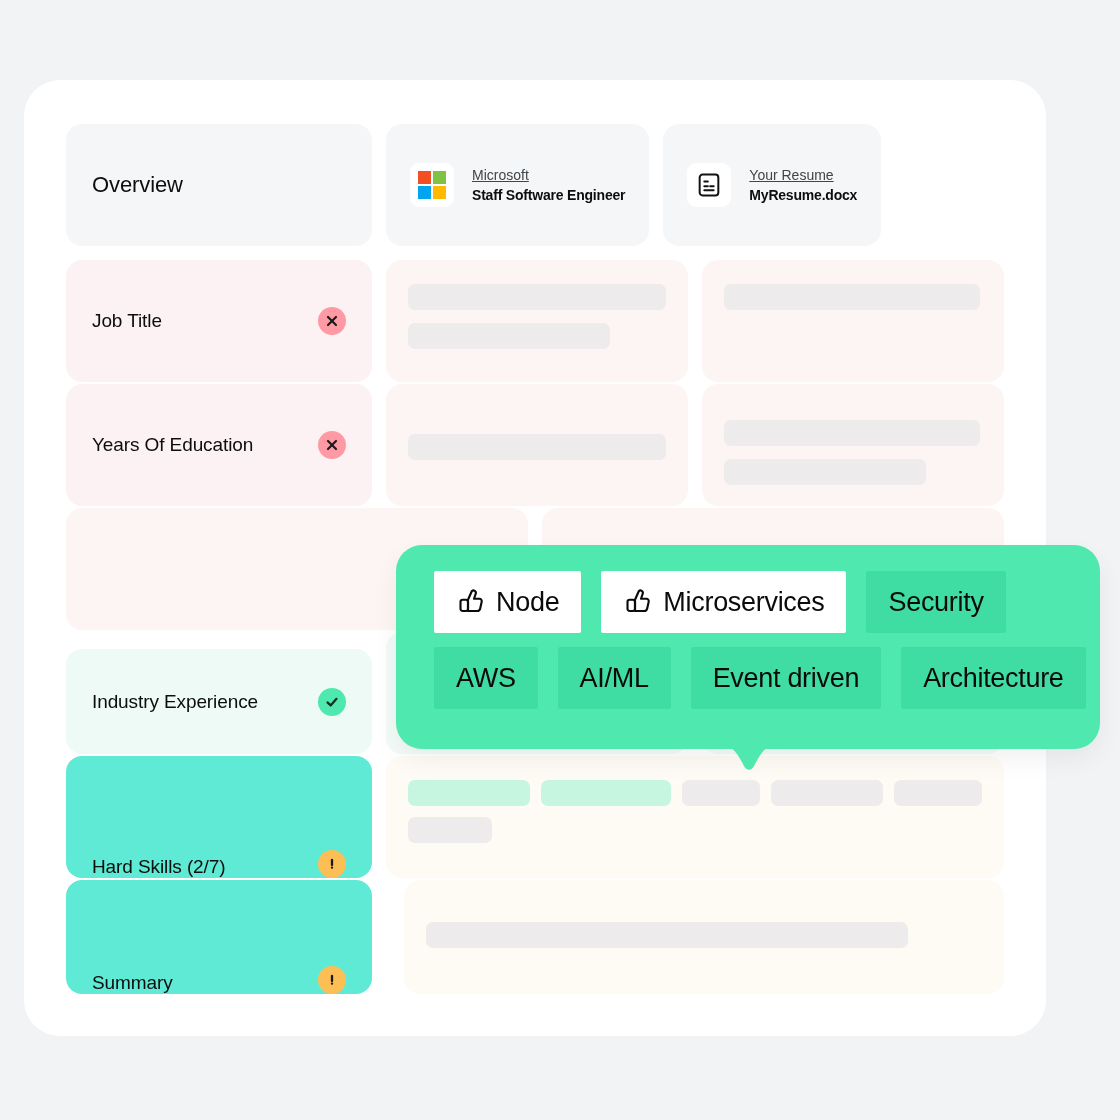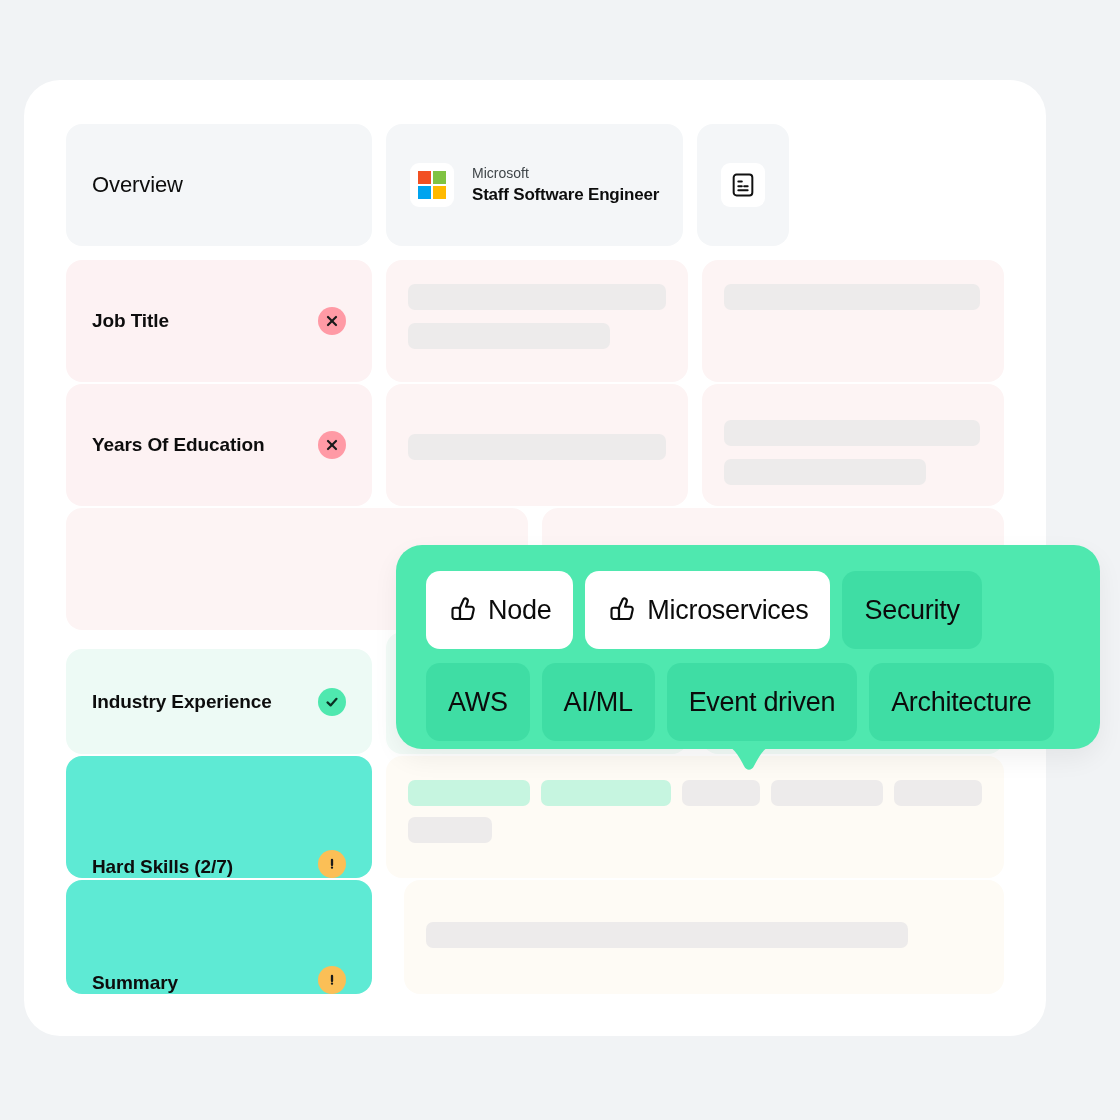--- a/index.html
+++ b/index.html
@@ -49,21 +49,21 @@
     justify-content: space-between;
     padding: 0 26px;
   }
   .cell-content {
     flex: 1 1 0;
     padding: 24px 22px;
   }
 
   .label-text {
     font-size: 19px;
-    font-weight: bold;
+    font-weight: normal;
     color: #0D0D0D;
     letter-spacing: -0.1px;
   }
   .label-text.plain {
     font-weight: normal;
     font-size: 22px;
   }
 
   
   .badge {
@@ -131,23 +131,24 @@
     display: grid;
     grid-template-columns: 13px 13px;
     grid-template-rows: 13px 13px;
     gap: 2px;
   }
   .ms-logo i { display: block; }
   .hdr-txt-sm {
     font-size: 14px;
     color: #3F4549;
     line-height: 1.45;
+    text-decoration: underline;
   }
   .hdr-txt-lg {
-    font-size: 17px;
+    font-size: 14px;
     font-weight: bold;
     color: #0D0D0D;
     line-height: 1.45;
     letter-spacing: -0.2px;
   }
 
   
   #tooltip {
     position: absolute;
     left: 396px;
@@ -166,31 +167,32 @@
     left: 718px;
     top: 744px;
     width: 62px;
     height: 40px;
     z-index: 40;
   }
   .pill-row { display: flex; gap: 12px; }
   .pill-row + .pill-row { margin-top: 14px; }
   .pill {
     height: 62px;
-    border-radius: 14px;
+    border-radius: 2px;
     display: flex;
     align-items: center;
     justify-content: center;
     gap: 10px;
-    padding: 8px 22px;
+    padding: 0 22px;
     font-size: 27px;
     color: #0B0B0B;
     background: #3FDDA4;
     letter-spacing: -0.3px;
     white-space: nowrap;
+    margin-left: 8px;
   }
   .pill.white { background: #FFFFFF; }
   .pill svg { display: block; flex: 0 0 auto; }
 </style>
 </head>
 <body>
 
 <div id="panel">
 
   <div class="row" style="top:44px; left:42px; right:42px; height:122px;">
@@ -216,20 +218,24 @@
 
     <div class="cell hdr-card tint-neutral">
       <span class="hdr-icon">
         <svg width="28" height="28" viewBox="0 0 24 24" fill="none" stroke="#111111" stroke-width="1.7" stroke-linecap="round" stroke-linejoin="round">
           <rect x="4" y="3" width="16" height="18" rx="2.5"></rect>
           <line x1="8" y1="9" x2="11" y2="9"></line>
           <line x1="8" y1="13" x2="11" y2="13"></line>
           <line x1="13" y1="13" x2="16" y2="13"></line>
           <line x1="8" y1="16.5" x2="16" y2="16.5"></line>
         </svg>
+      </span>
+      <span>
+        <div class="hdr-txt-sm">Your Resume</div>
+        <div class="hdr-txt-lg">MyResume.docx</div>
       </span>
     </div>
   </div>
 
   <div class="row" style="top:180px; left:42px; right:42px; height:122px;">
     <div class="cell cell-label tint-fail">
       <span class="label-text">Job Title</span>
       <span class="badge badge-fail">
         <svg width="14" height="14" viewBox="0 0 14 14" stroke="#1A1A1A" stroke-width="2.2" stroke-linecap="round">
           <line x1="3" y1="3" x2="11" y2="11"></line>

